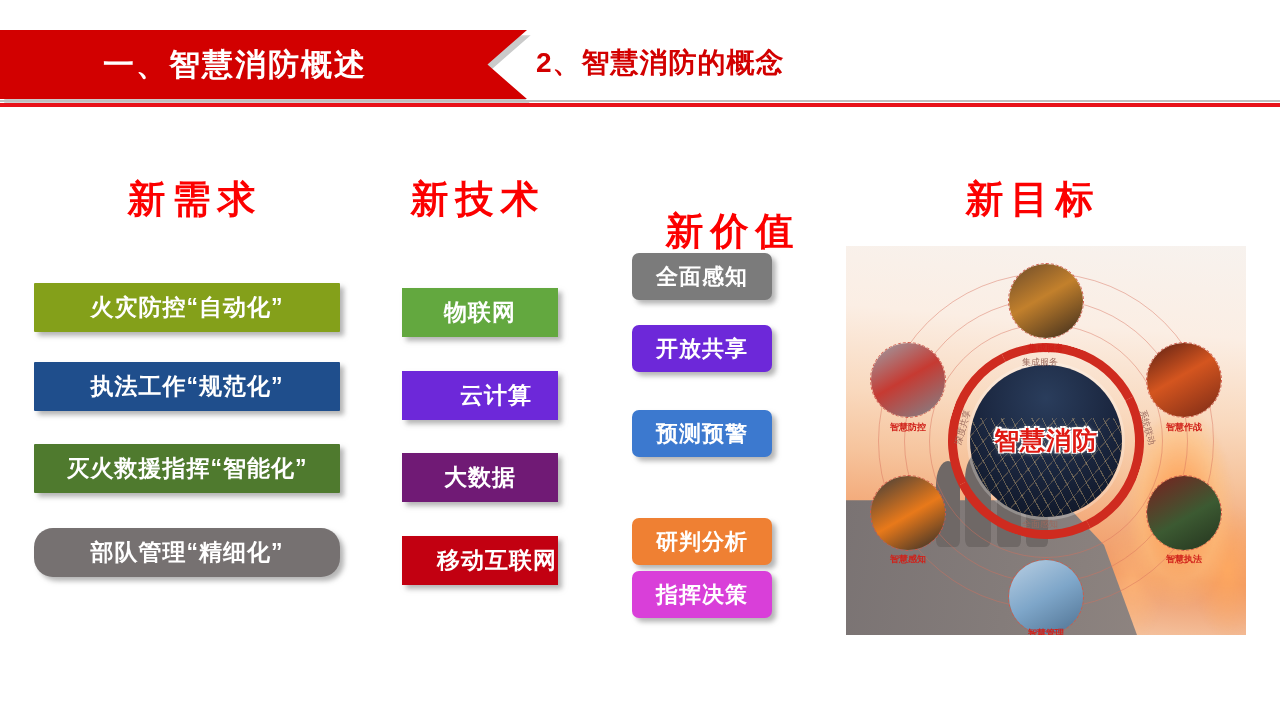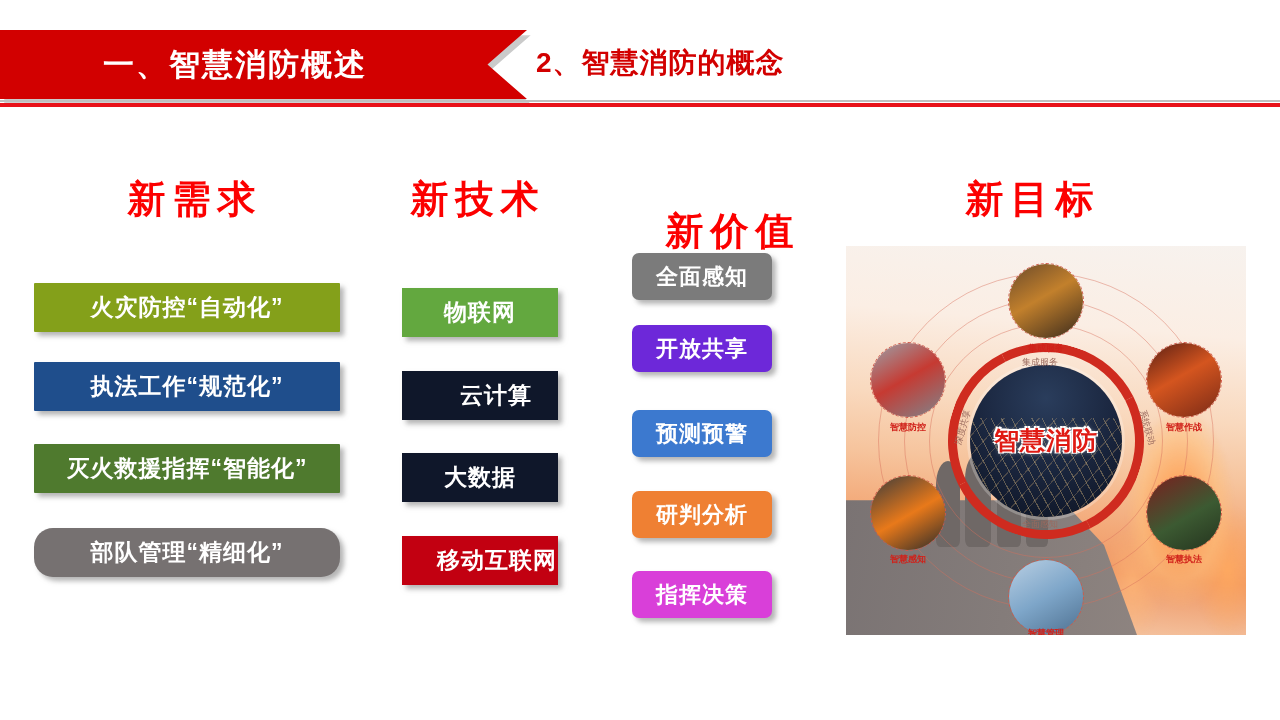--- a/index.html
+++ b/index.html
@@ -154,21 +154,21 @@
   .col3 .chip {
     left: 632px;
     width: 140px;
     height: 47px;
     font-size: 22px;
     border-radius: 7px;
   }
   .col3 .chip.c0 { top: 253px; }
   .col3 .chip.c1 { top: 325px; }
   .col3 .chip.c2 { top: 410px; }
-  .col3 .chip.c3 { top: 491px; }
+  .col3 .chip.c3 { top: 518px; }
   .col3 .chip.c4 { top: 571px; }
 
   
   #picture {
     position: absolute;
     left: 846px;
     top: 246px;
     width: 400px;
     height: 389px;
     overflow: hidden;
@@ -367,22 +367,22 @@
 
 <div class="col1">
   <div class="chip c0" style="background: rgb(132, 160, 26);">火灾防控“自动化”</div>
   <div class="chip c1" style="background: rgb(31, 78, 140);">执法工作“规范化”</div>
   <div class="chip c2" style="background: rgb(79, 122, 46);">灭火救援指挥“智能化”</div>
   <div class="chip c3" style="background: rgb(118, 113, 113); border-radius: 19px;">部队管理“精细化”</div>
 </div>
 
 <div class="col2">
   <div class="chip c0" style="background: rgb(99, 168, 63);">物联网</div>
-  <div class="chip c1" style="background: #0f172a; padding-left: 32px;">云计算</div>
-  <div class="chip c2" style="background: #0f172a;">大数据</div>
+  <div class="chip c1" style="background: #6d28d9; padding-left: 32px;">云计算</div>
+  <div class="chip c2" style="background: #701a75;">大数据</div>
   <div class="chip c3" style="background: rgb(194, 0, 17);">移动互联网</div>
 </div>
 
 <div class="col3">
   <div class="chip c0" style="background: rgb(123, 123, 123);">全面感知</div>
   <div class="chip c1" style="background: #6d28d9;">开放共享</div>
   <div class="chip c2" style="background: rgb(60, 121, 207); font-family: Liberation Serif, serif;">预测预警</div>
   <div class="chip c3" style="background: rgb(239, 128, 51);">研判分析</div>
   <div class="chip c4" style="background: rgb(217, 63, 217);">指挥决策</div>
 </div>

